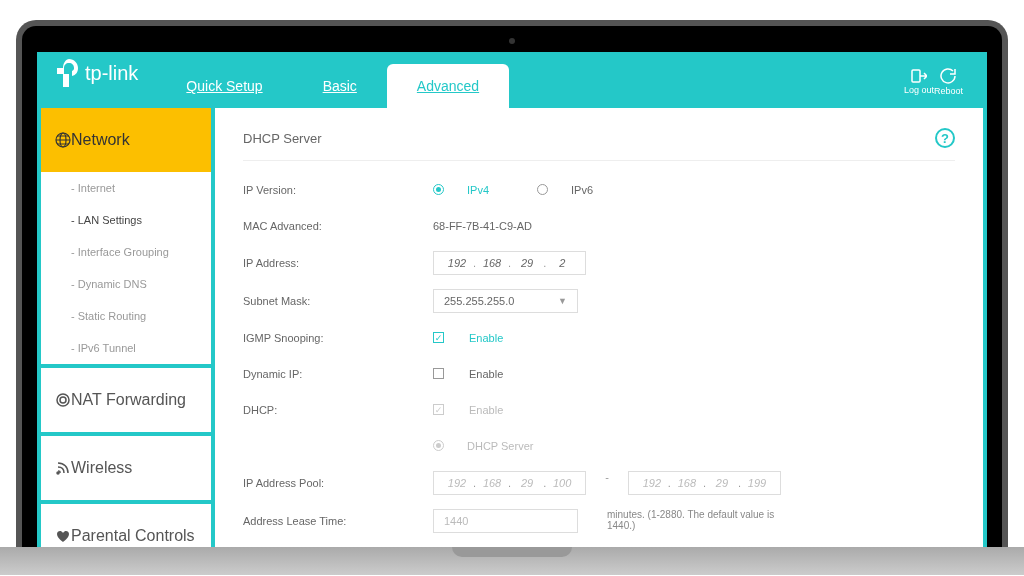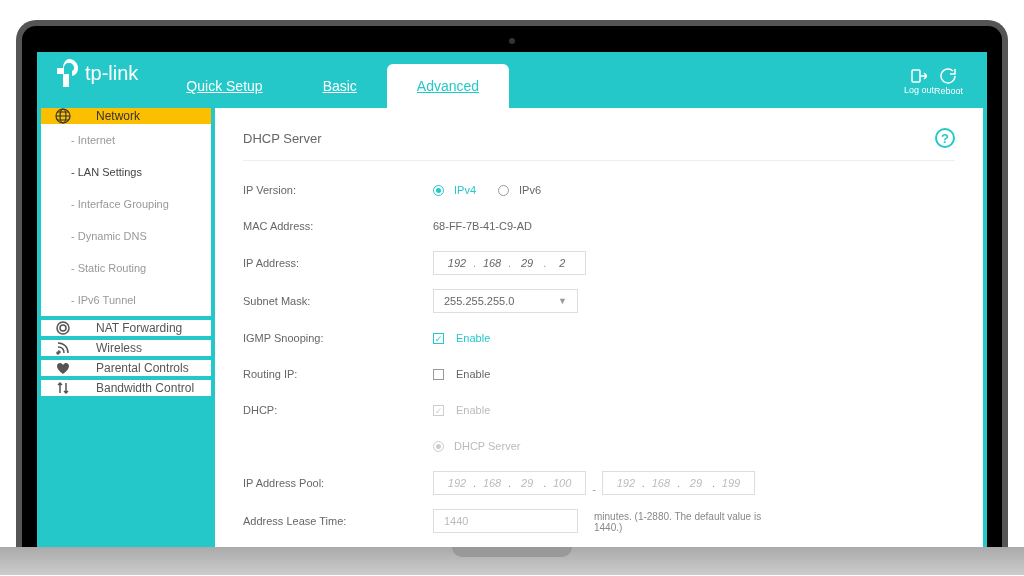--- a/index.html
+++ b/index.html
@@ -17,34 +17,34 @@
 .tabs { display: flex; flex: 1; }
 .tab { padding: 14px 30px; font-size: 14px; cursor: pointer; color: #fff; text-decoration: underline; }
 .tab.active { background: #fff; color: #24c8c8; border-radius: 6px 6px 0 0; }
 .header-actions { display: flex; padding: 0 24px 12px 0; align-items: center; }
 .header-action { display: flex; flex-direction: column; align-items: center; font-size: 9px; cursor: pointer; }
 .header-action svg { margin-bottom: 2px; }
 
 .body { display: flex; height: calc(100% - 56px); }
 .sidebar { width: 178px; padding: 0 4px; display: flex; flex-direction: column; gap: 4px; overflow: hidden; }
 .side-group { background: #fff; }
-.side-item { padding: 0 14px; font-size: 12px; color: #555; display: flex; align-items: center; gap: 25px; cursor: pointer; }
+.side-item { padding: 23px 14px; font-size: 16px; color: #555; display: flex; align-items: center; gap: 0; cursor: pointer; }
 .side-item.selected { background: #fcbf00; color: #333; }
 .side-sub { padding: 10px 14px 10px 30px; font-size: 11px; color: #999; cursor: pointer; }
 .side-sub.active { color: #444; }
 .icon-circle { width: 16px; height: 16px; display: inline-flex; align-items: center; justify-content: center; }
 
 .content { flex: 1; background: #fff; margin-right: 4px; padding: 20px 28px; overflow-y: auto; font-size: 12px; color: #555; }
 .content-header { display: flex; justify-content: space-between; align-items: center; padding-bottom: 12px; border-bottom: 1px solid #eee; margin-bottom: 18px; }
 .content-title { font-size: 13px; color: #666; }
 .help-icon { width: 20px; height: 20px; border: 2px solid #24c8c8; border-radius: 50%; color: #24c8c8; display: flex; align-items: center; justify-content: center; font-size: 13px; font-weight: bold; cursor: pointer; }
 
 .form-row { display: flex; align-items: center; margin-bottom: 14px; min-height: 22px; }
 .form-label { width: 190px; font-size: 11px; color: #666; }
-.form-value { flex: 1; display: flex; align-items: flex-end; gap: 6px; font-size: 11px; color: #666; }
+.form-value { flex: 1; display: flex; align-items: flex-start; gap: 19px; font-size: 11px; color: #666; }
 .radio { width: 11px; height: 11px; border: 1px solid #999; border-radius: 50%; display: inline-flex; align-items: center; justify-content: center; margin-right: 4px; }
 .radio.checked { border-color: #24c8c8; }
 .radio.checked::after { content: ''; width: 5px; height: 5px; background: #24c8c8; border-radius: 50%; }
 .radio.disabled { border-color: #ccc; }
 .radio.disabled.checked::after { background: #ccc; }
 .checkbox { width: 11px; height: 11px; border: 1px solid #999; display: inline-flex; align-items: center; justify-content: center; margin-right: 6px; font-size: 9px; color: #24c8c8; }
 .checkbox.checked { border-color: #24c8c8; }
 .checkbox.disabled { border-color: #ccc; color: #ccc; }
 .teal-text { color: #24c8c8; }
 .grey-text { color: #bbb; }
@@ -171,21 +171,21 @@
             <div class="form-value">
               <span class="radio checked"></span>
               <span class="teal-text">IPv4</span>
               <span style="width:10px"></span>
               <span class="radio"></span>
               <span>IPv6</span>
             </div>
           </div>
 
           <div class="form-row">
-            <div class="form-label">MAC Address:</div>
+            <div class="form-label">MAC Advanced:</div>
             <div class="form-value">
                 <span>68-FF-7B-41-C9-AD</span>
               </div>
           </div>
 
           <div class="form-row">
             <div class="form-label">IP Address:</div>
             <div class="form-value">
               <div class="ip-box">
                 <input class="ip-oct" value="192" style="">
@@ -211,21 +211,21 @@
 
           <div class="form-row">
             <div class="form-label">IGMP Snooping:</div>
             <div class="form-value">
               <span class="checkbox checked">✓</span>
               <span class="teal-text">Enable</span>
             </div>
           </div>
 
           <div class="form-row">
-            <div class="form-label">Routing IP:</div>
+            <div class="form-label">Dynamic IP:</div>
             <div class="form-value">
               <span class="checkbox"></span>
               <span>Enable</span>
             </div>
           </div>
 
           <div class="form-row">
             <div class="form-label">DHCP:</div>
             <div class="form-value">
               <span class="checkbox checked disabled">✓</span>

